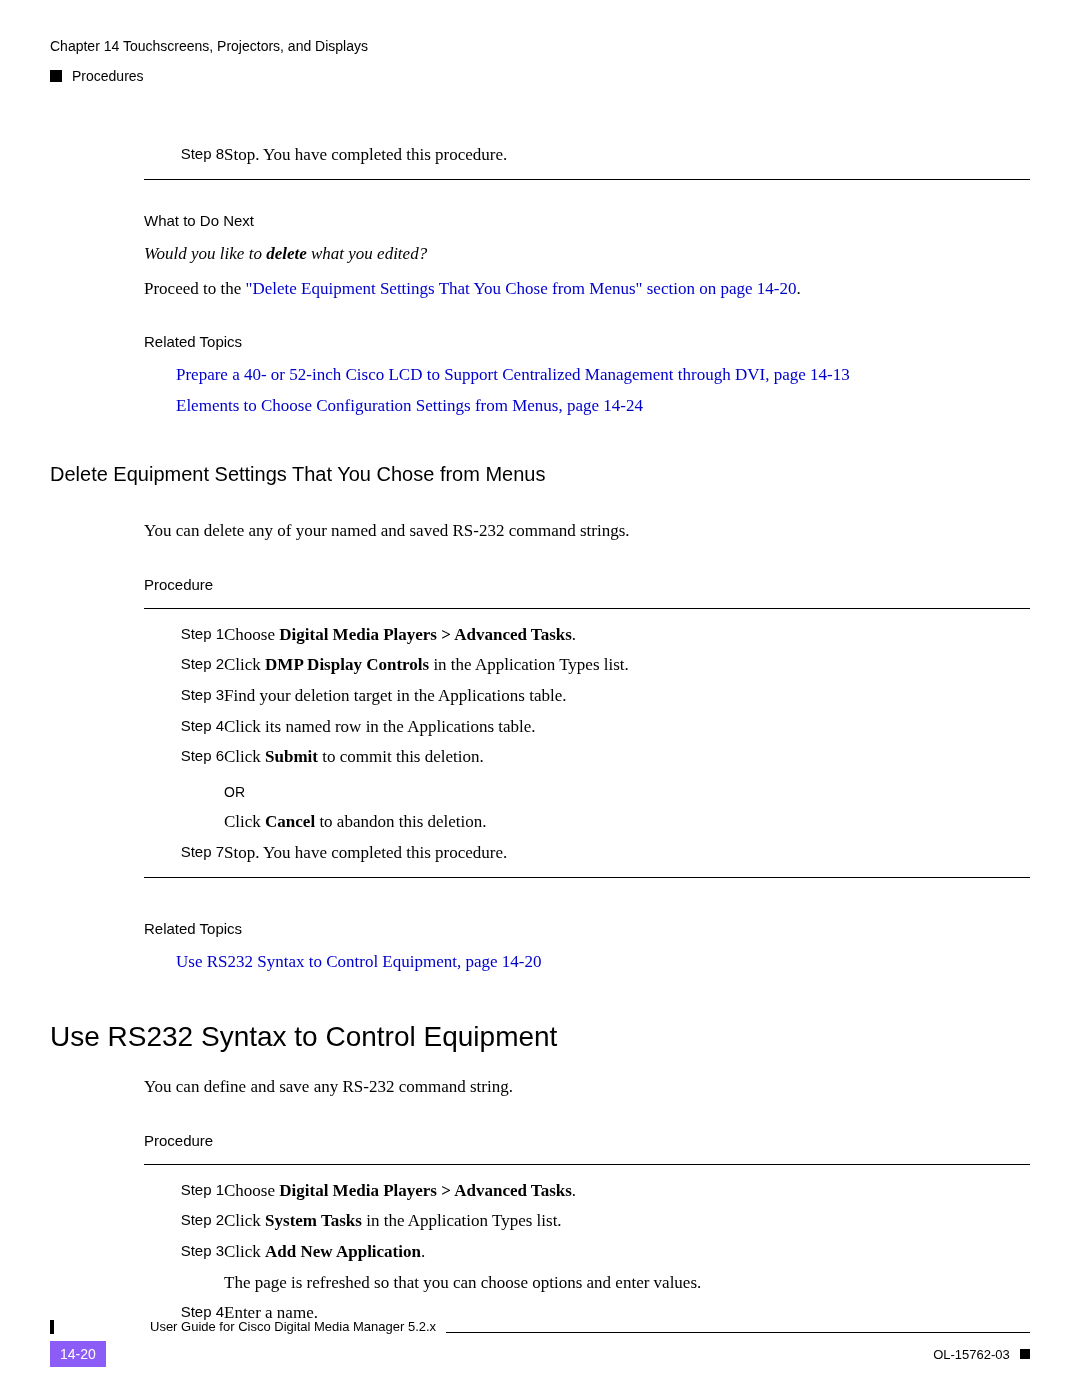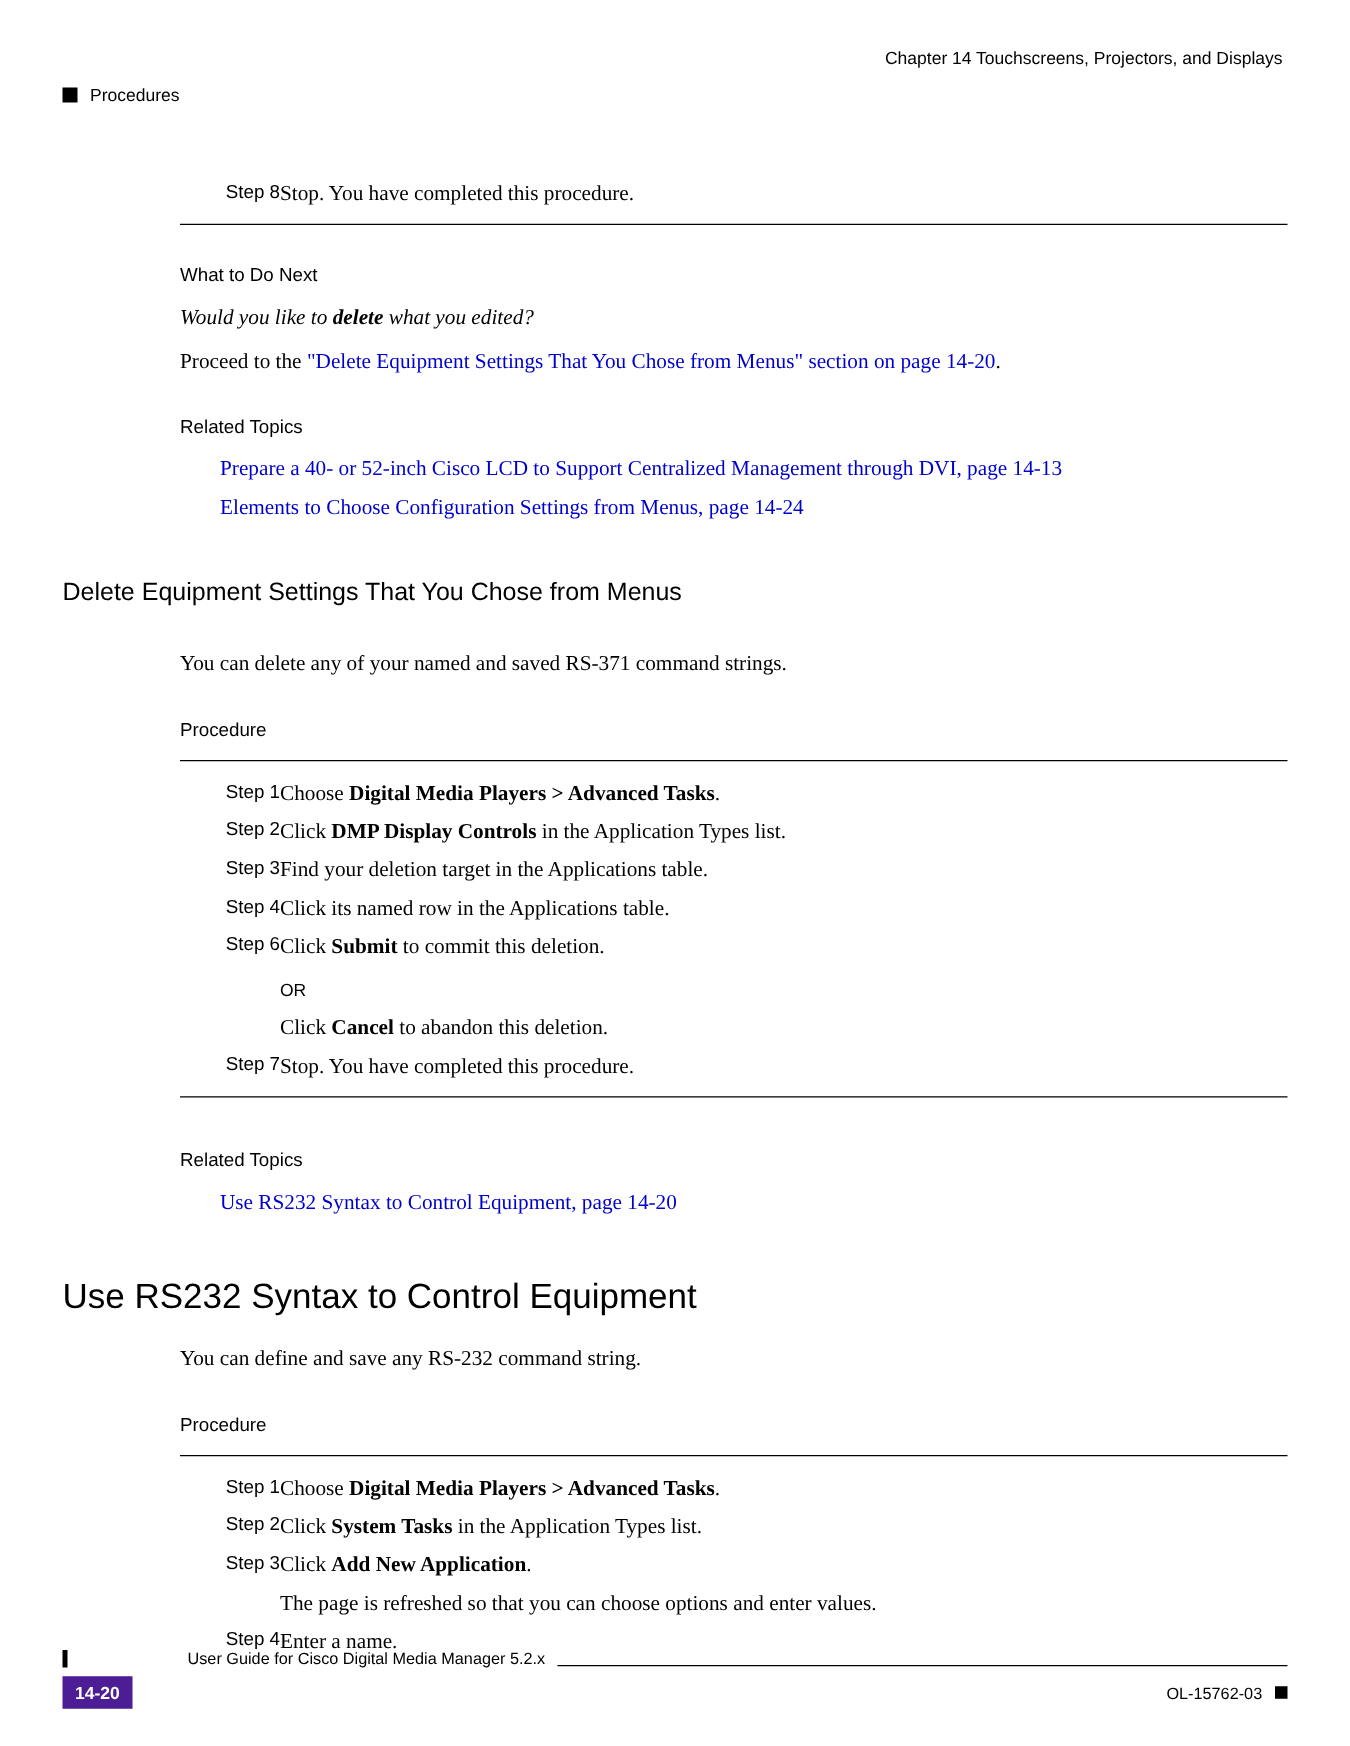--- a/index.html
+++ b/index.html
@@ -16,21 +16,20 @@
       padding: 36px 50px 20px 50px;
       min-height: 1397px;
       box-sizing: border-box;
       position: relative;
     }
     .running-heads {
       font-family: Arial, Helvetica, sans-serif;
       font-size: 14px;
     }
     .head-right {
-      text-align: right;
       padding-right: 4px;
     }
     .head-left-row {
       display: flex;
       align-items: center;
       gap: 10px;
       margin-top: 10px;
     }
     .black-square {
       width: 12px;
@@ -132,25 +131,25 @@
       font-size: 13px;
       margin-left: 86px;
     }
     .footer-bottom {
       display: flex;
       justify-content: space-between;
       align-items: center;
       margin-top: 4px;
     }
     .page-num-box {
-      background: #4c1d95;
+      background: #8b5cf6;
       color: #fff;
       font-family: Arial, Helvetica, sans-serif;
       font-size: 14px;
-      font-weight: bold;
+      font-weight: normal;
       padding: 3px 10px;
     }
     .doc-id {
       font-family: Liberation Sans, sans-serif;
       font-size: 13px;
     }
     .footer-right-square {
       width: 10px;
       height: 10px;
       background: #000;
@@ -197,21 +196,21 @@
 
     <div class="body-para">
       <span>Proceed to the </span><span class="link">"Delete Equipment Settings That You Chose from Menus" section on page 14-20</span><span>.</span>
     </div>
 
     <div class="sub-heading">Related Topics</div>
     <div class="rt-indent"><span class="link">Prepare a 40- or 52-inch Cisco LCD to Support Centralized Management through DVI, page 14-13</span></div>
     <div class="rt-indent"><span class="link">Elements to Choose Configuration Settings from Menus, page 14-24</span></div>
 
     <div class="section-h2">Delete Equipment Settings That You Chose from Menus</div>
-    <div class="body-para">You can delete any of your named and saved RS-371 command strings.</div>
+    <div class="body-para">You can delete any of your named and saved RS-232 command strings.</div>
 
     <div class="sub-heading">Procedure</div>
     <hr class="rule">
 
     <div class="step-row">
       <span class="step-label">Step 1</span>
       <span class="step-body"><span>Choose </span><span class="bold">Digital Media Players &gt; Advanced Tasks</span><span>.</span></span>
     </div>
     <div class="step-row">
       <span class="step-label">Step 2</span>

